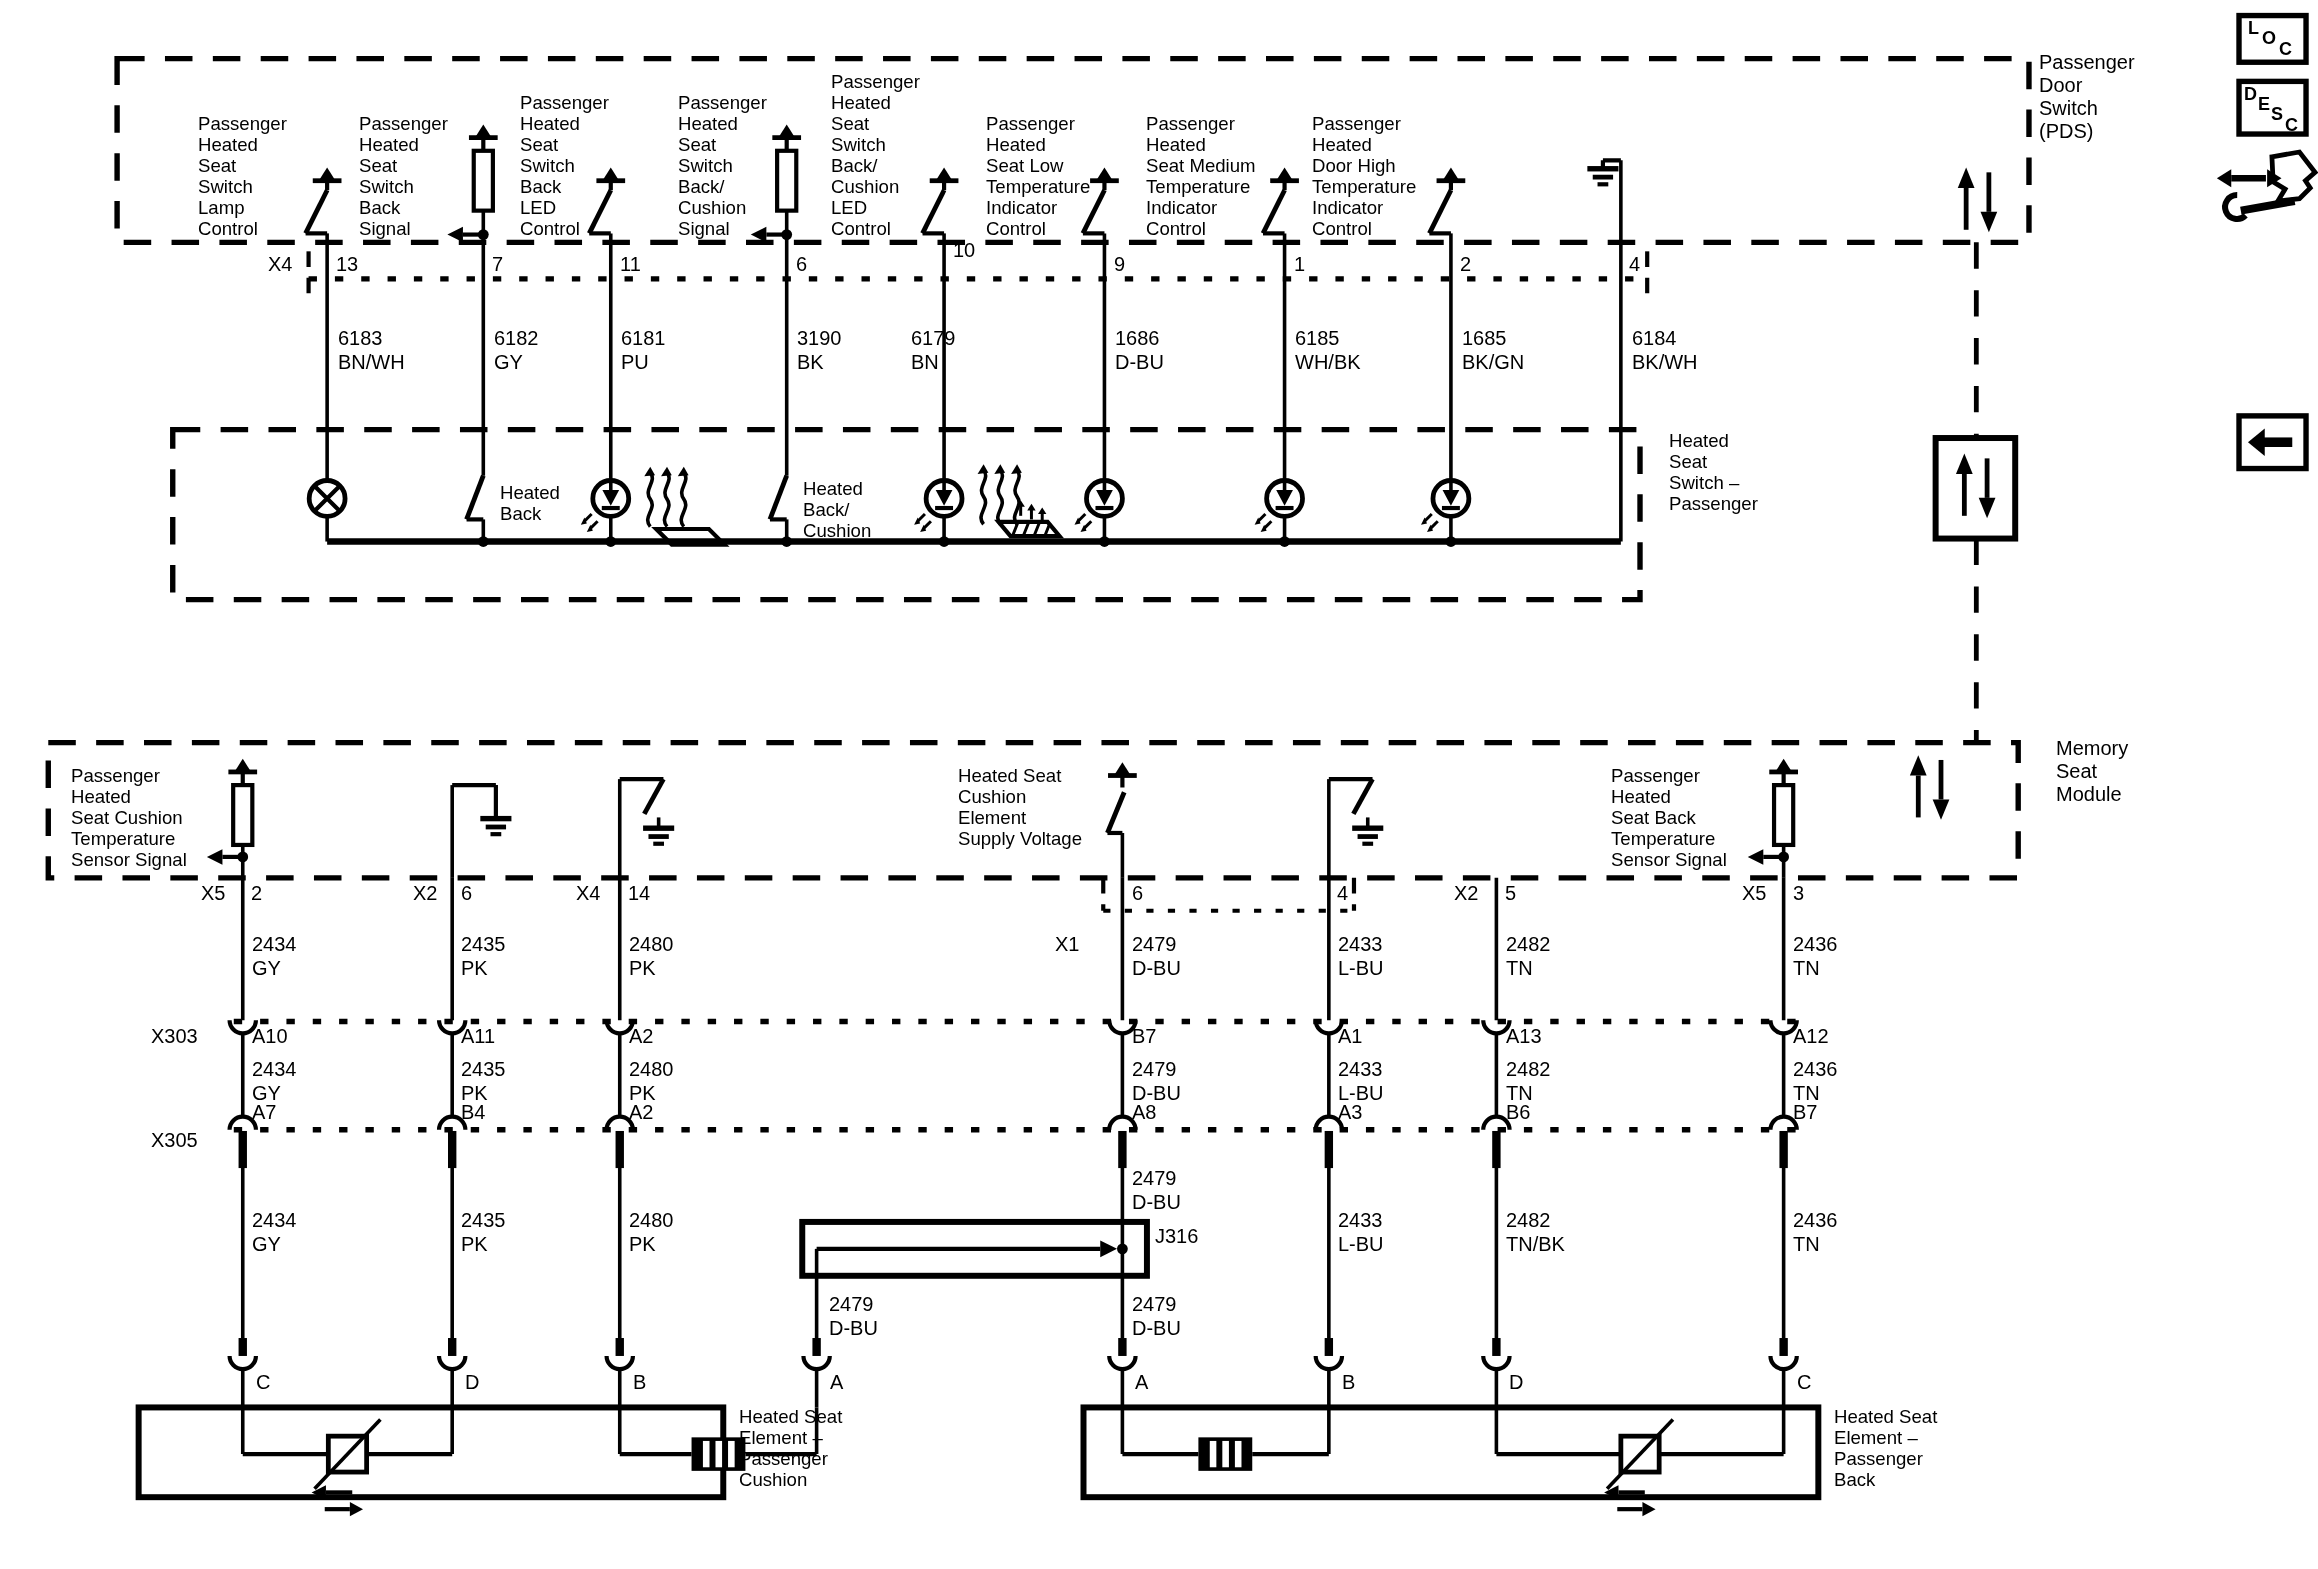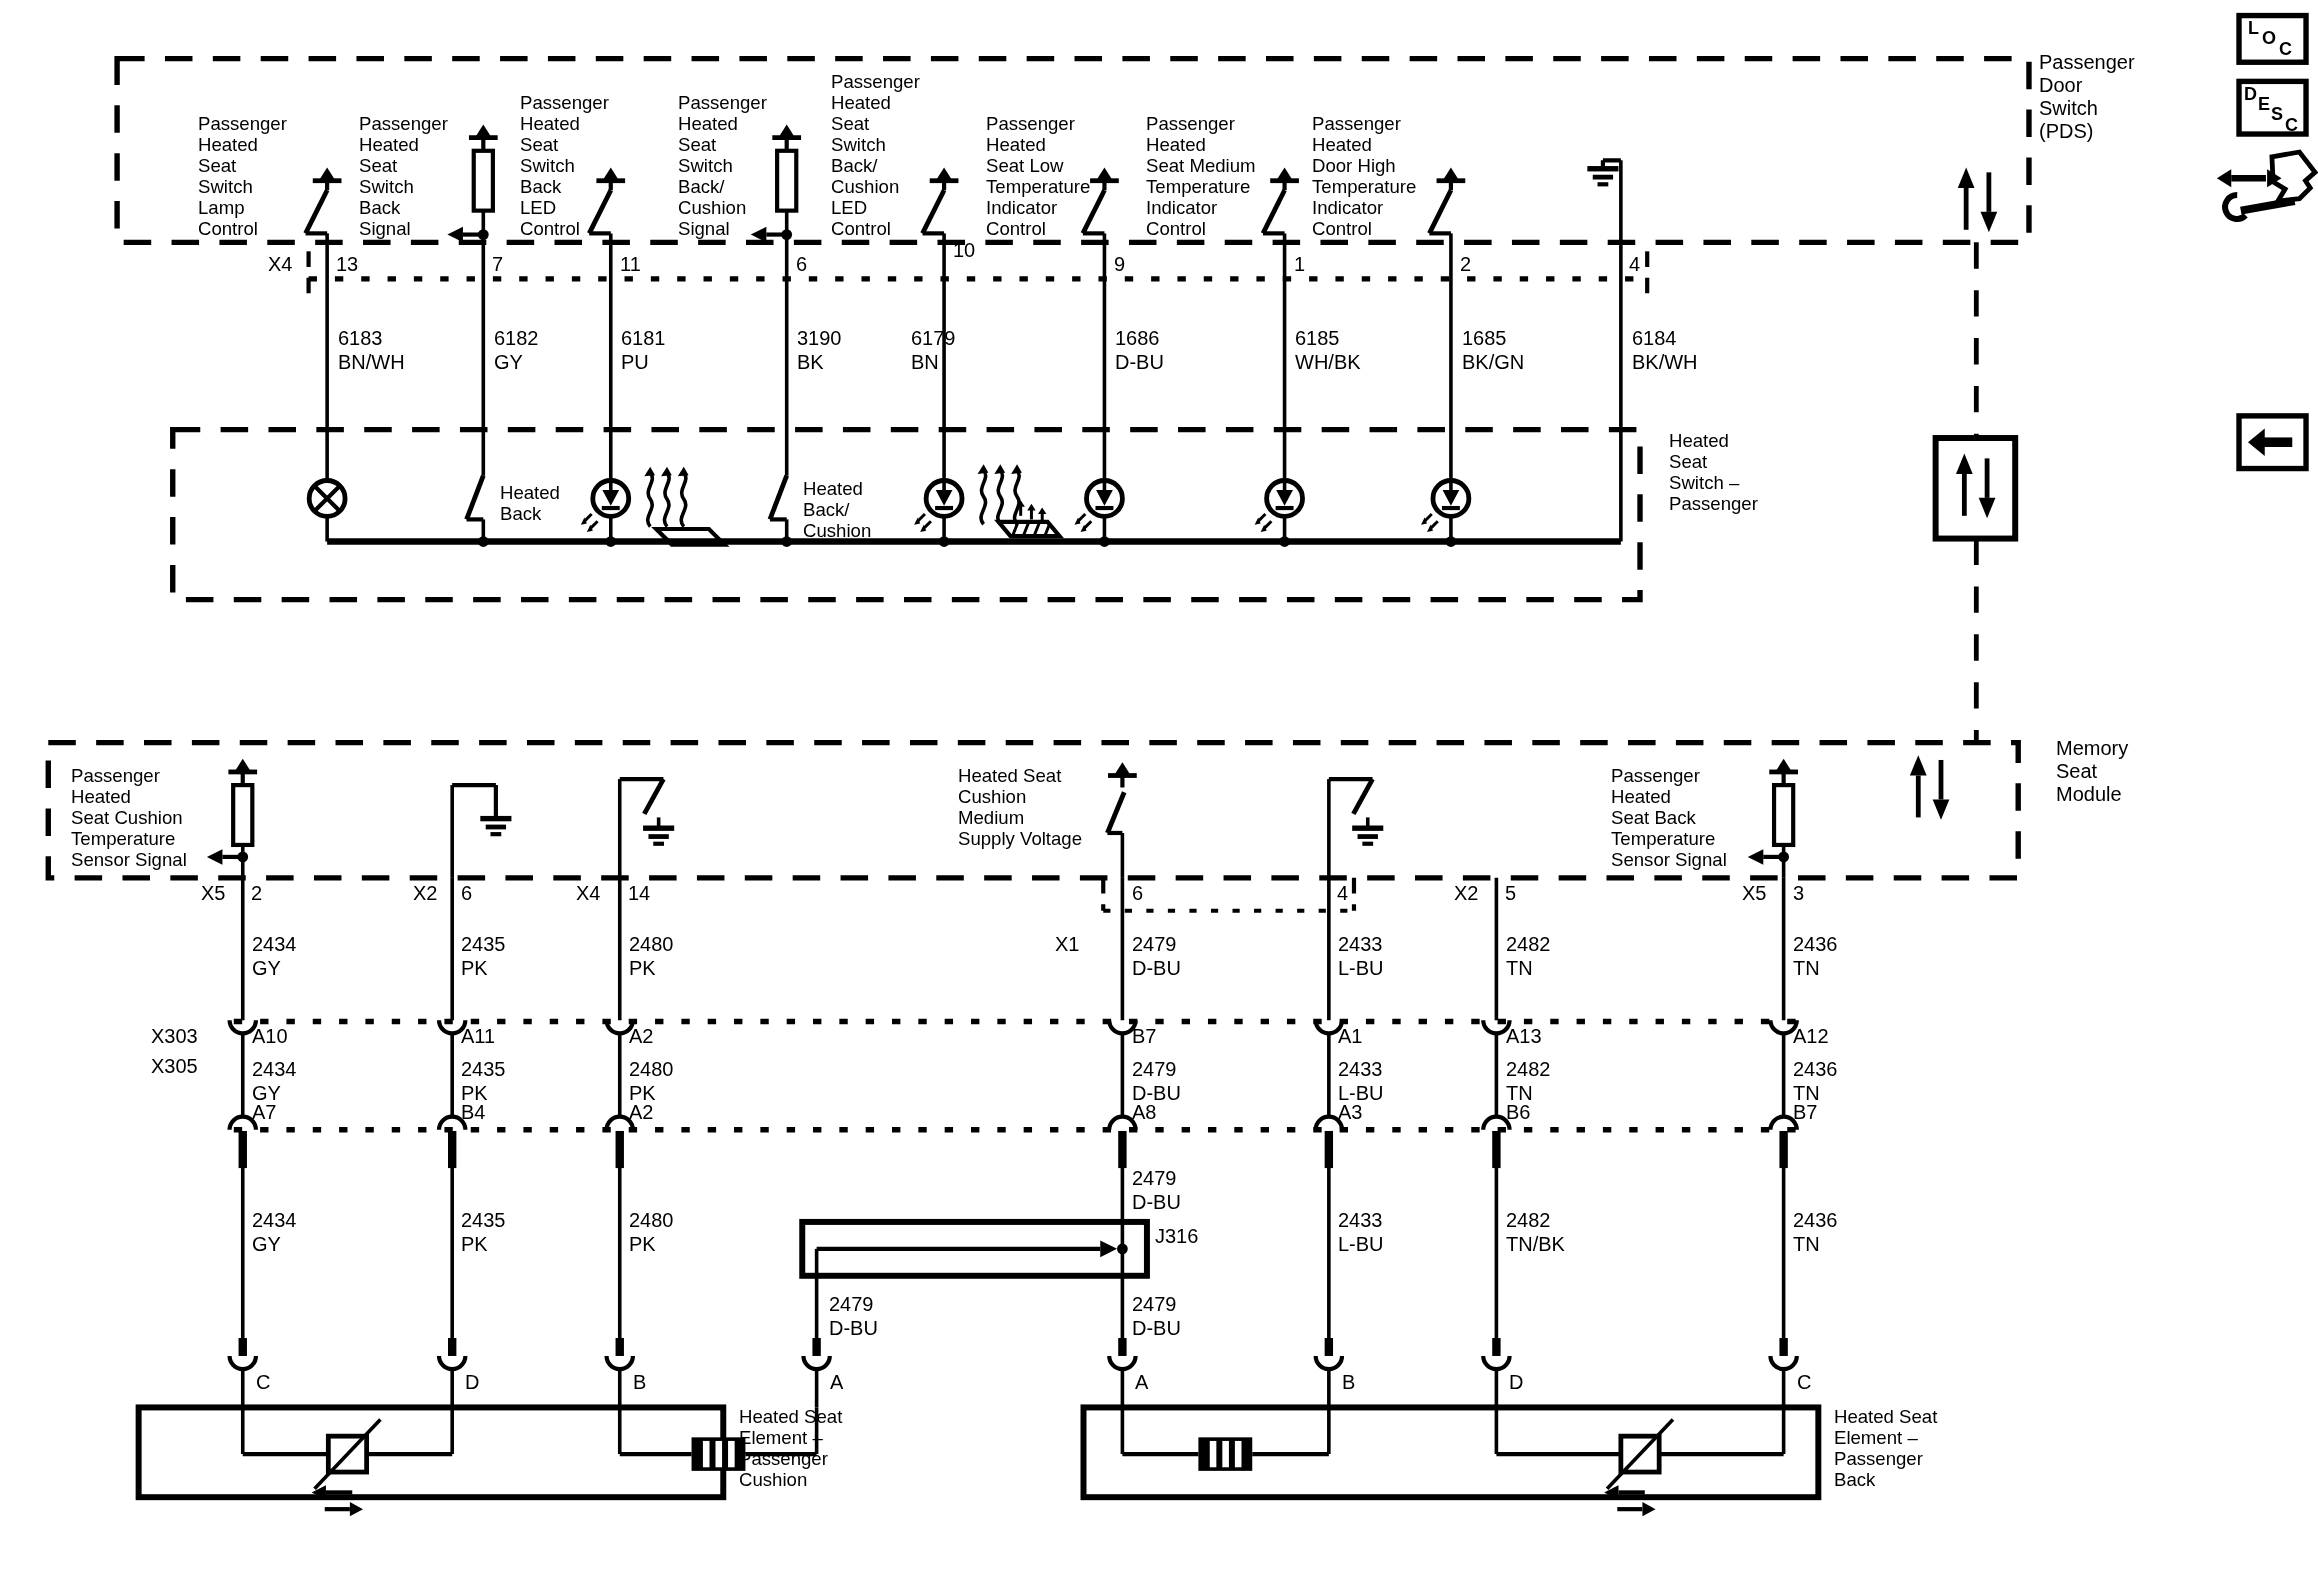--- a/index.html
+++ b/index.html
@@ -490,21 +490,21 @@
 <div class="t" style="left:71px;top:765px">
       <div>Passenger</div>
       <div>Heated</div>
       <div>Seat Cushion</div>
       <div>Temperature</div>
       <div>Sensor Signal</div>
     </div>
 <div class="t" style="left:958px;top:765px">
       <div>Heated Seat</div>
       <div>Cushion</div>
-      <div>Medium</div>
+      <div>Element</div>
       <div>Supply Voltage</div>
     </div>
 <div class="t" style="left:1611px;top:765px">
       <div>Passenger</div>
       <div>Heated</div>
       <div>Seat Back</div>
       <div>Temperature</div>
       <div>Sensor Signal</div>
     </div>
 
@@ -582,21 +582,21 @@
     </div>
 <div class="t wl" style="left:1506px;top:1057px">
       <div>2482</div>
       <div>TN</div>
     </div>
 <div class="t wl" style="left:1793px;top:1057px">
       <div>2436</div>
       <div>TN</div>
     </div>
 
-<div class="t pn" style="left:151px;top:1056px">X305</div>
+<div class="t pn" style="left:151px;top:1130px">X305</div>
 <div class="t pn" style="left:252px;top:1102px">A7</div>
 <div class="t pn" style="left:461px;top:1102px">B4</div>
 <div class="t pn" style="left:629px;top:1102px">A2</div>
 <div class="t pn" style="left:1132px;top:1102px">A8</div>
 <div class="t pn" style="left:1338px;top:1102px">A3</div>
 <div class="t pn" style="left:1506px;top:1102px">B6</div>
 <div class="t pn" style="left:1793px;top:1102px">B7</div>
 
 <div class="t wl" style="left:1132px;top:1166px">
       <div>2479</div>

